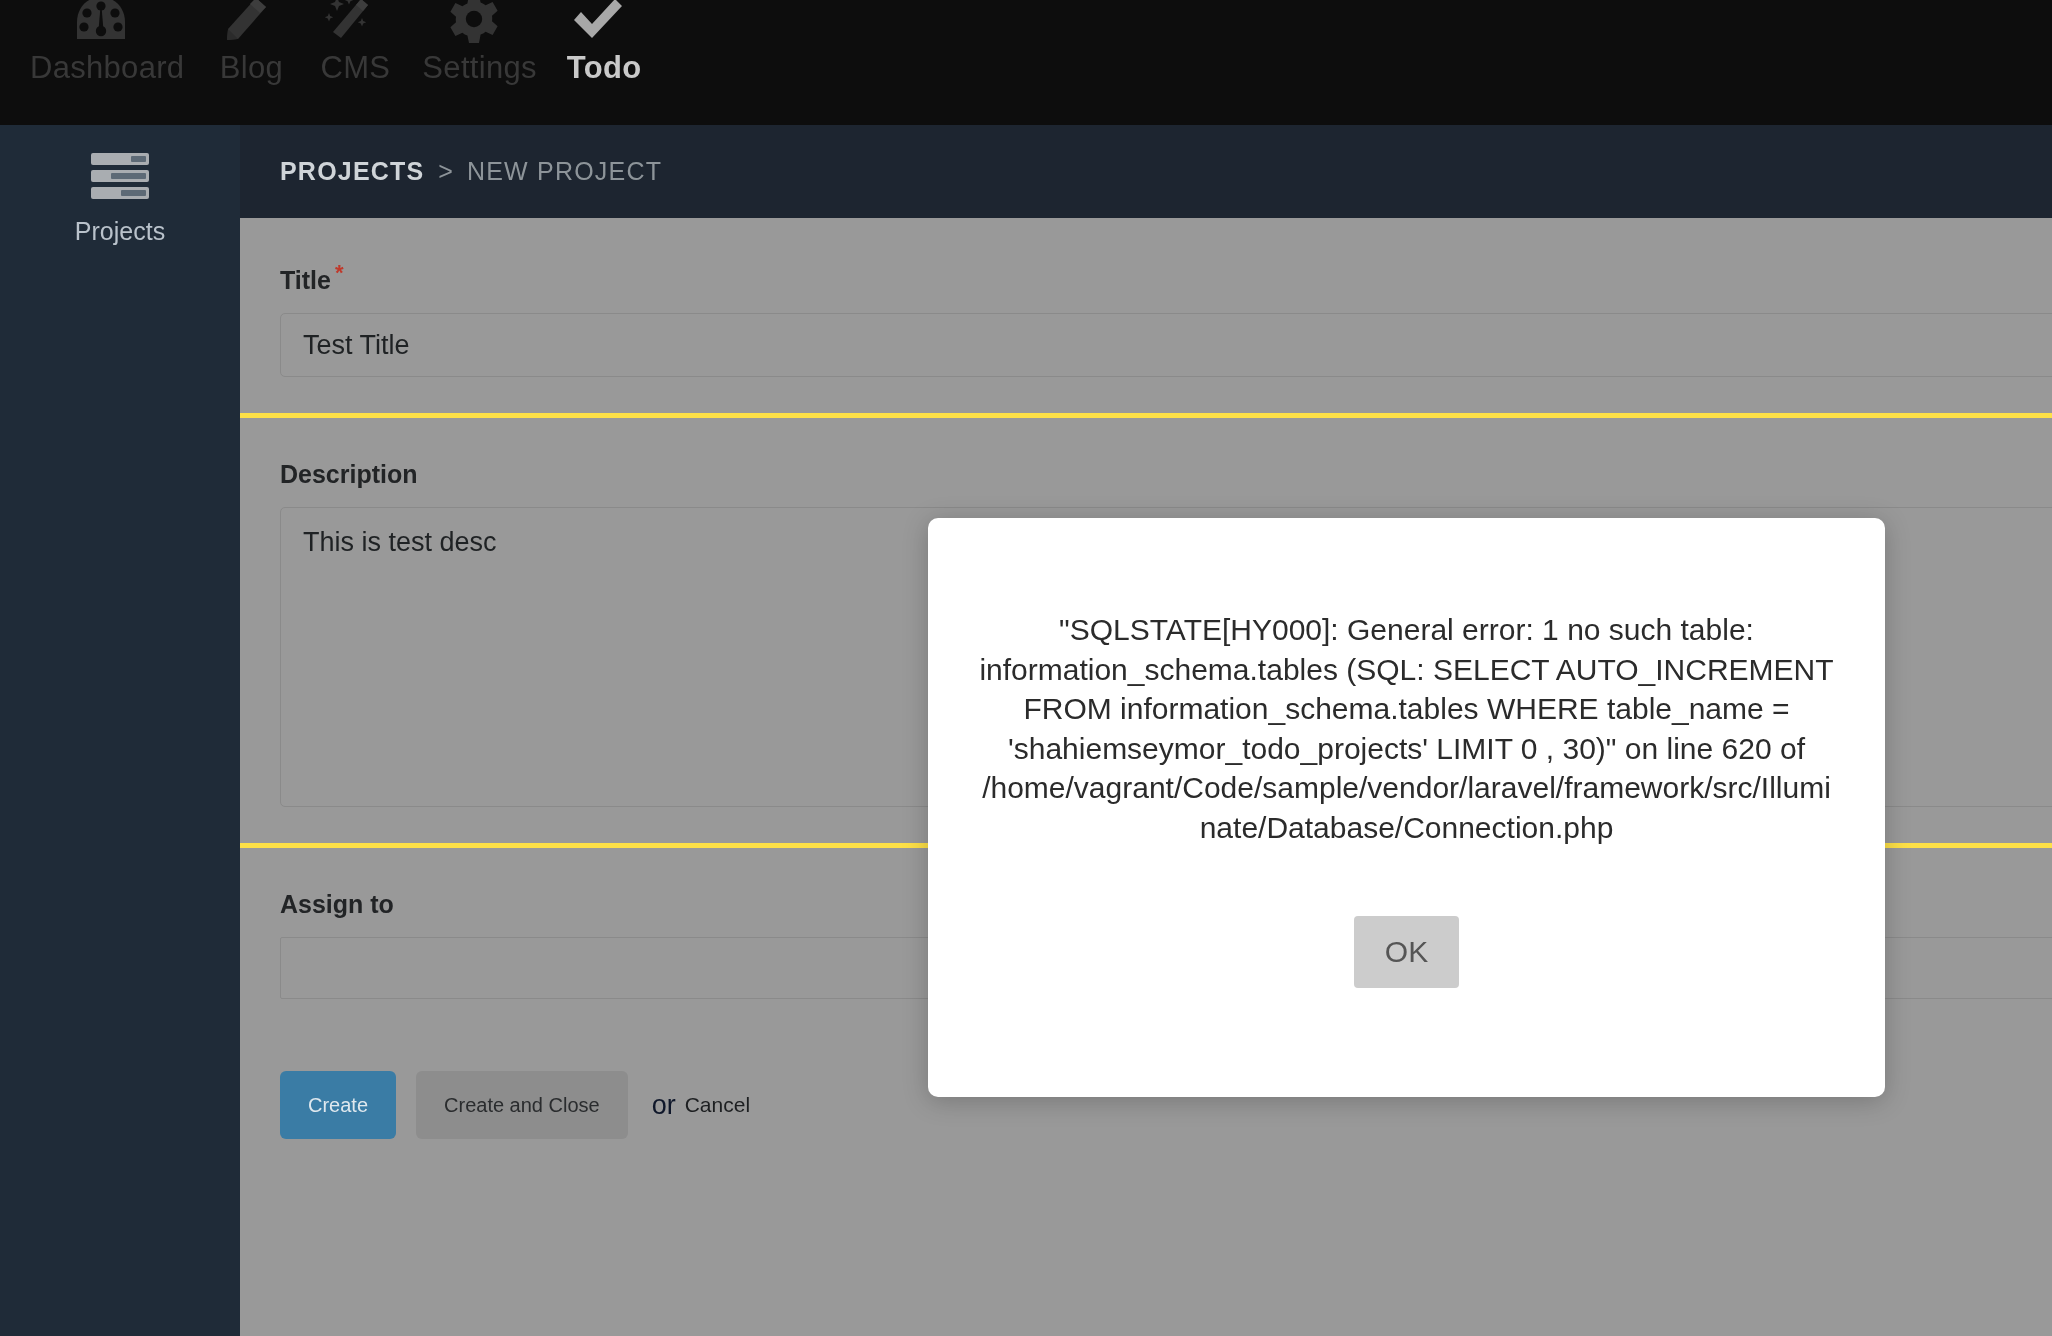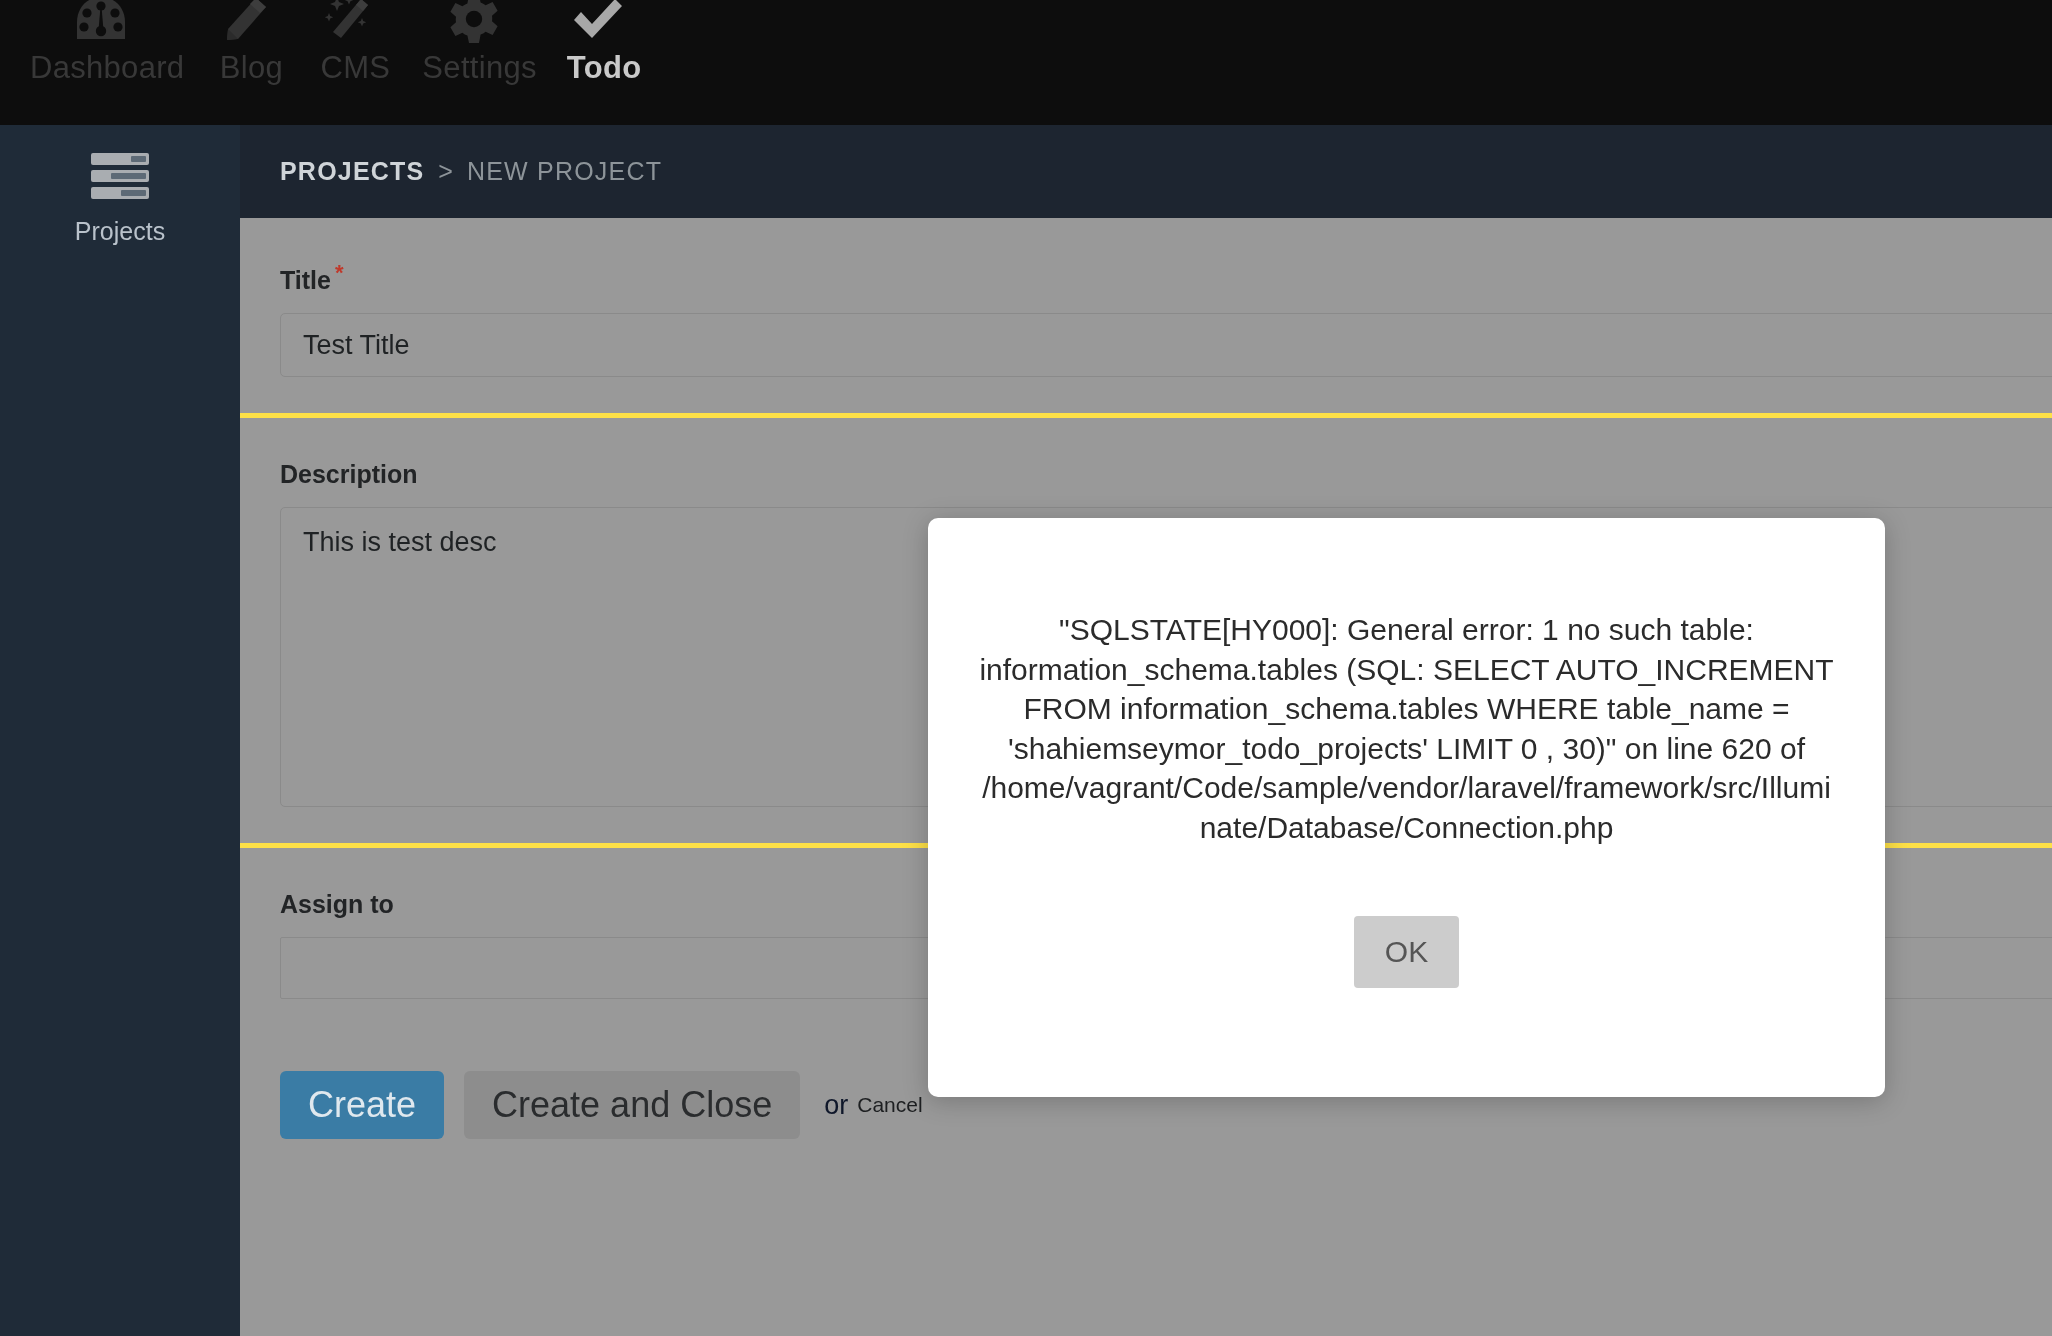--- a/index.html
+++ b/index.html
@@ -153,21 +153,21 @@
 
   
   .actions {
     padding: 36px 0 0 40px;
     display: flex; align-items: center;
   }
   .btn {
     border: none;
     border-radius: 6px;
     font-family: "Liberation Sans", sans-serif;
-    font-size: 36px;
+    font-size: 20px;
     cursor: pointer;
     padding: 0 28px;
     height: 68px;
     line-height: 68px;
   }
   .btn-primary { background: #3a7ca5; color: #dfe8ee; }
   .btn-secondary { background: #8d8d8d; color: #2a2c2e; margin-left: 20px; }
   .or-text {
     font-size: 27px;
     color: #0f172a;

